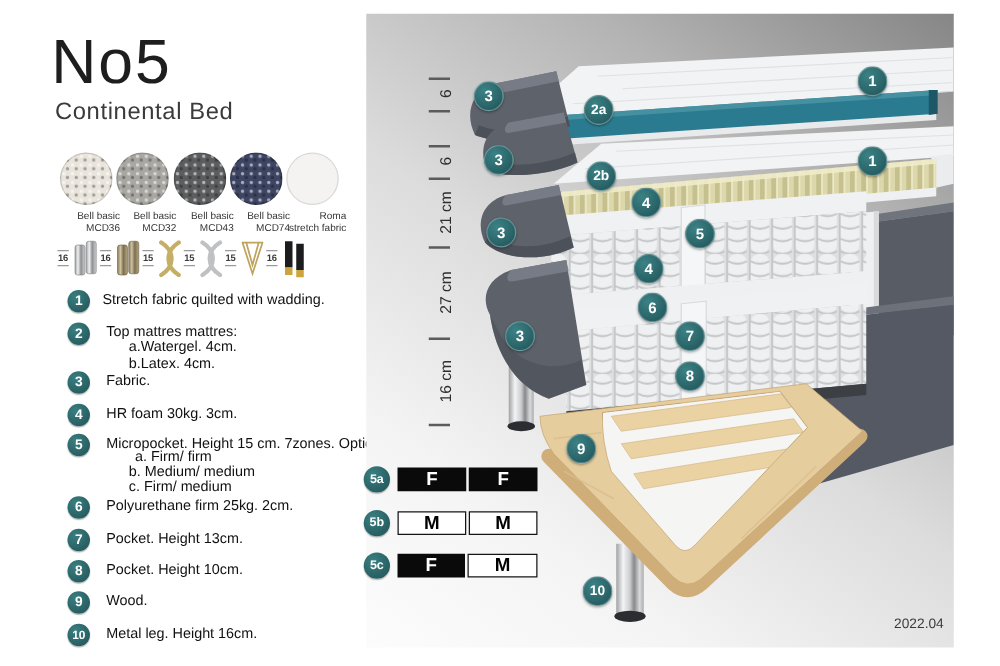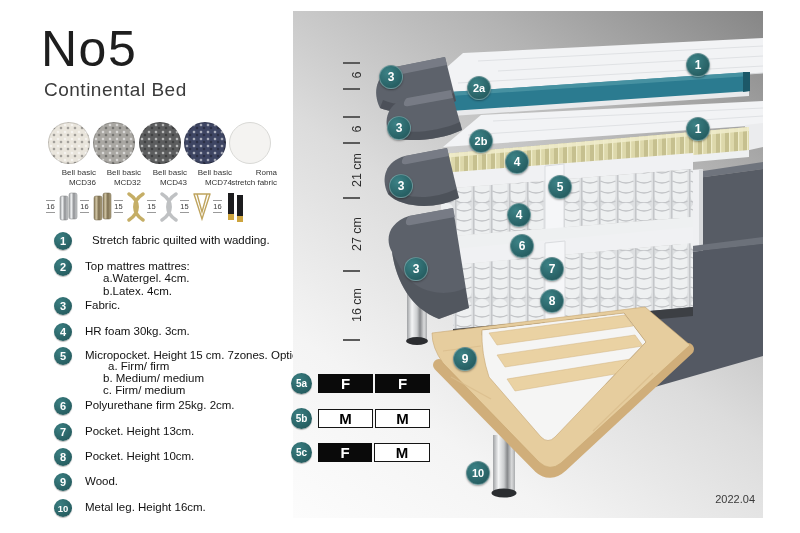--- a/index.html
+++ b/index.html
@@ -17,21 +17,21 @@
     background-image:
       radial-gradient(circle at 2px 2px, rgba(255,255,255,.55) 1px, transparent 1.7px),
       radial-gradient(circle at 5px 5px, rgba(0,0,0,.30) 1px, transparent 1.7px);
     background-size:7px 7px; }
   .swatch.plain { background-image:none; border-color:#d9d9d6; }
   .swlabel { width:54px; text-align:right; font-size:8px; line-height:9.5px; color:#333; }
 
   .legitem { display:flex; align-items:center; }
   .legnum { display:flex; flex-direction:column; align-items:center; margin-right:1px; }
   .legnum .dash { width:9px; height:1px; background:#9a9a9a; }
-  .legnum .n { font-size:7.5px; font-weight:normal; color:#3c3c3c; padding:1px 0; }
+  .legnum .n { font-size:7.5px; font-weight:bold; color:#3c3c3c; padding:1px 0; }
 
   .pcirc { width:18px; height:18px; border-radius:50%;
     background:radial-gradient(circle at 35% 30%, #3a7e81, #265d60 75%);
     color:#fff; font-size:11px; font-weight:bold; display:flex; align-items:center; justify-content:center;
     box-shadow:0 1px 1px rgba(0,0,0,.3); }
   .ptext { font-size:11.5px; color:#111; white-space:nowrap; }
   .psub  { font-size:11.5px; color:#111; white-space:nowrap; }
 
   
   .panel { left:293px; top:11px; width:470px; height:507px;
@@ -169,21 +169,21 @@
     </span>
   <svg width="26" height="32">
     <rect x="5" y="3" width="6" height="21" fill="#1c1c1e"></rect>
       <rect x="5" y="24" width="6" height="6" fill="#cda43e"></rect>
     <rect x="14" y="5" width="6" height="21" fill="#1c1c1e"></rect>
       <rect x="14" y="26" width="6" height="6" fill="#cda43e"></rect>
   </svg>
 </div>
 
 <div class="abs pcirc" style="left:54px;top:232px">1</div>
-<div class="abs ptext" style="left:92px;top:234px">Stretch fabric quilted with wadding.</div>
+<div class="abs ptext" style="left:82px;top:234px">Stretch fabric quilted with wadding.</div>
 
 <div class="abs pcirc" style="left:54px;top:258px">2</div>
 <div class="abs ptext" style="left:85px;top:260px">Top mattres mattres:</div>
 <div class="abs psub" style="left:103px;top:272px">a.Watergel. 4cm.</div>
 <div class="abs psub" style="left:103px;top:285px">b.Latex. 4cm.</div>
 
 <div class="abs pcirc" style="left:54px;top:297px">3</div>
 <div class="abs ptext" style="left:85px;top:299px">Fabric.</div>
 
 <div class="abs pcirc" style="left:54px;top:323px">4</div>

